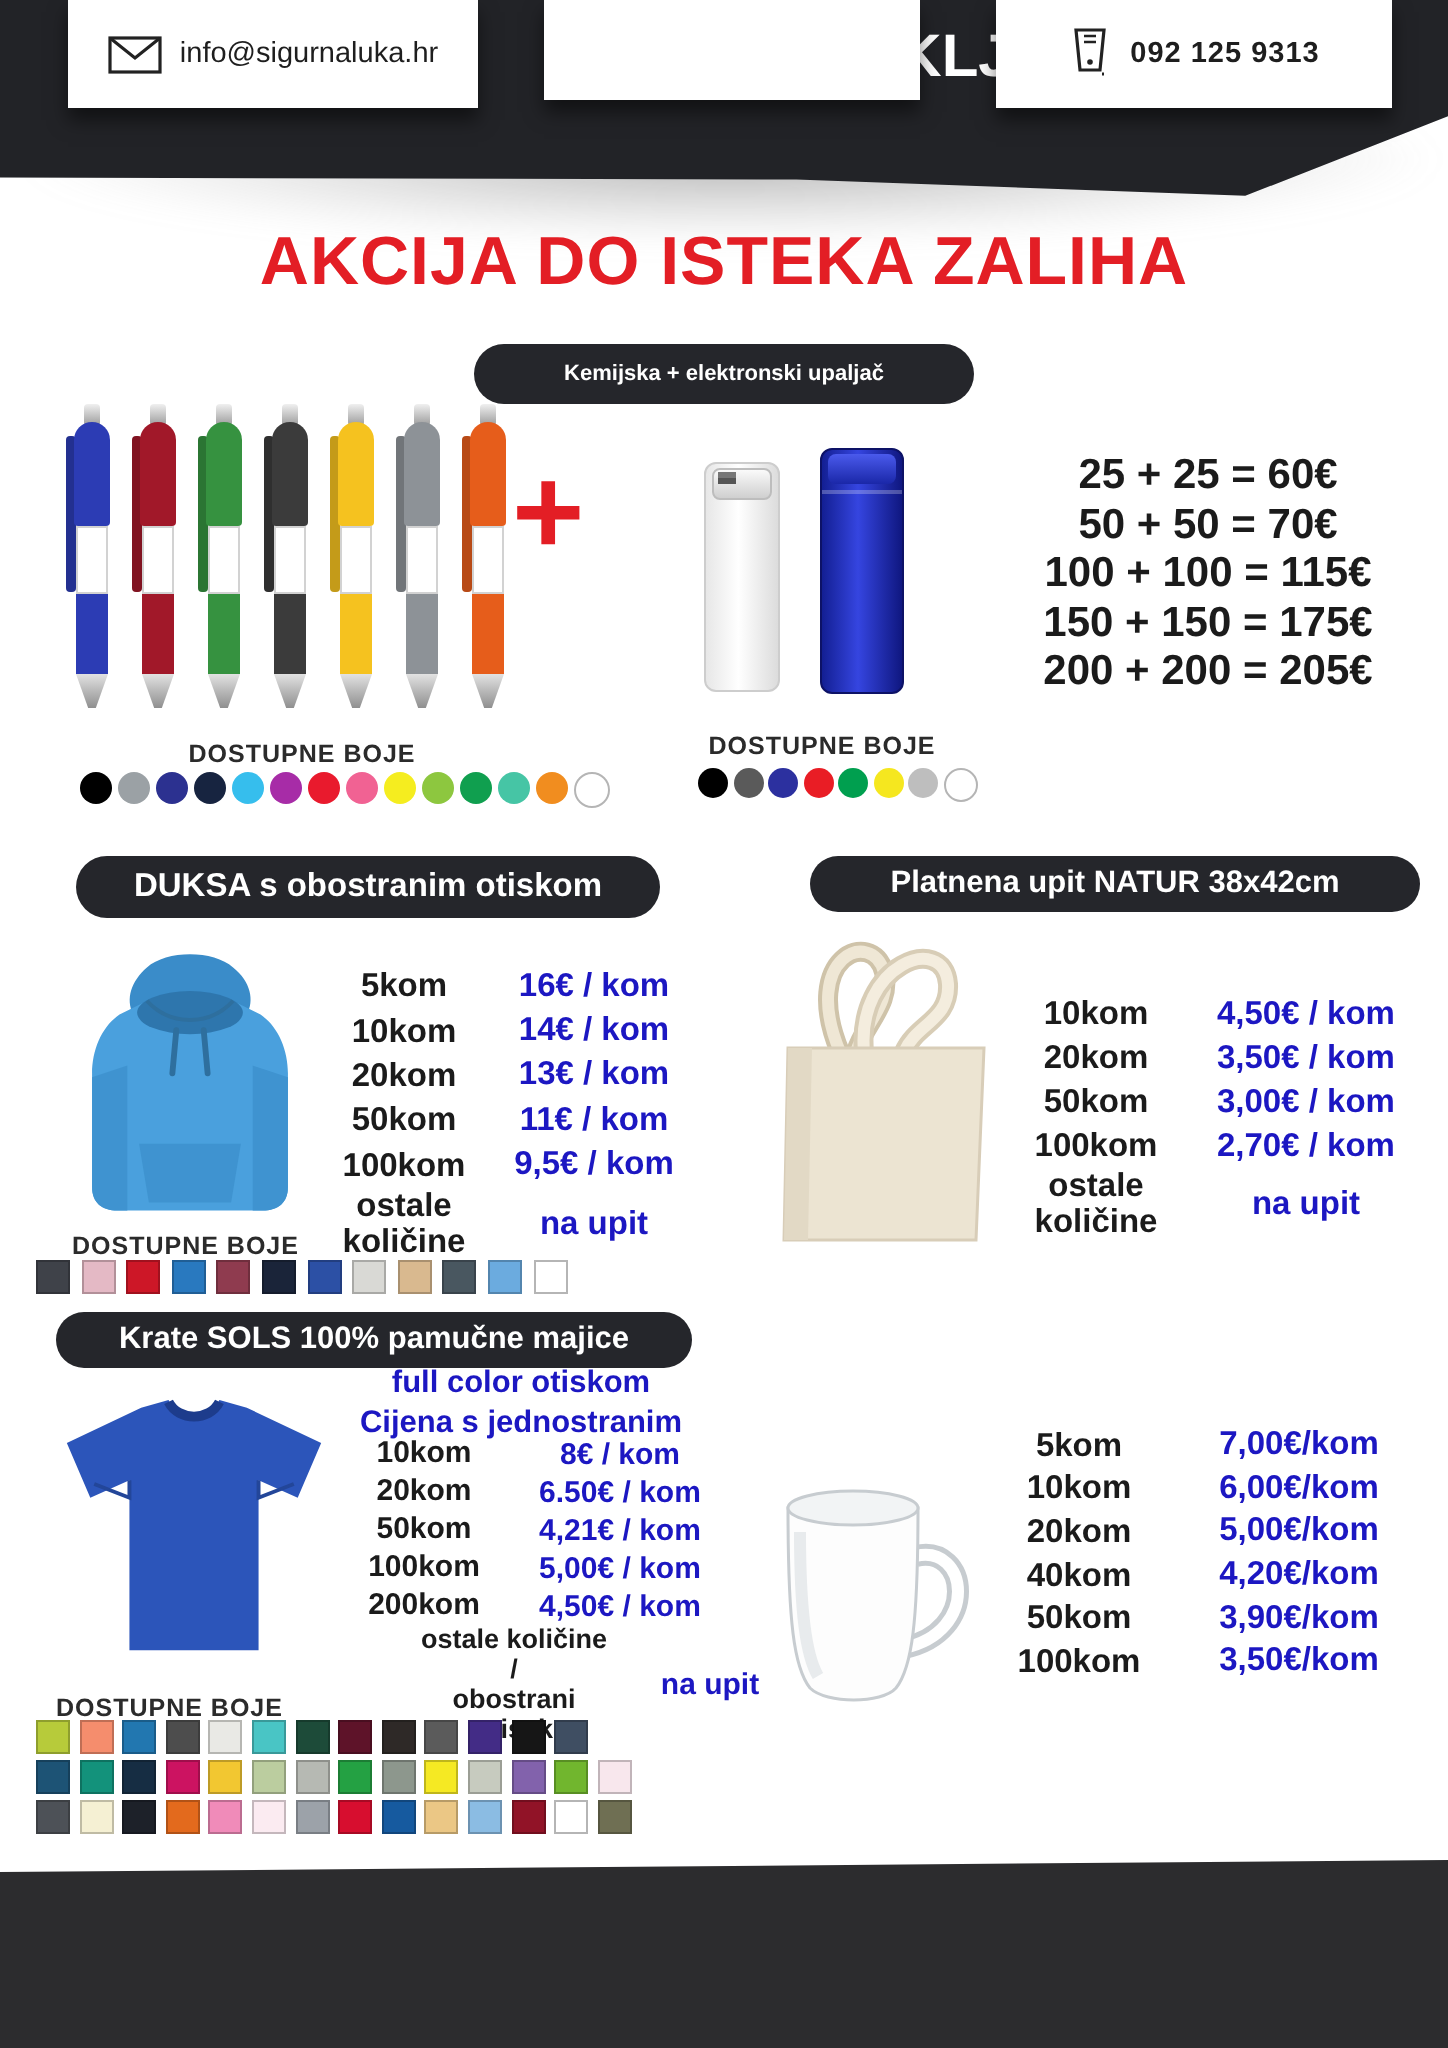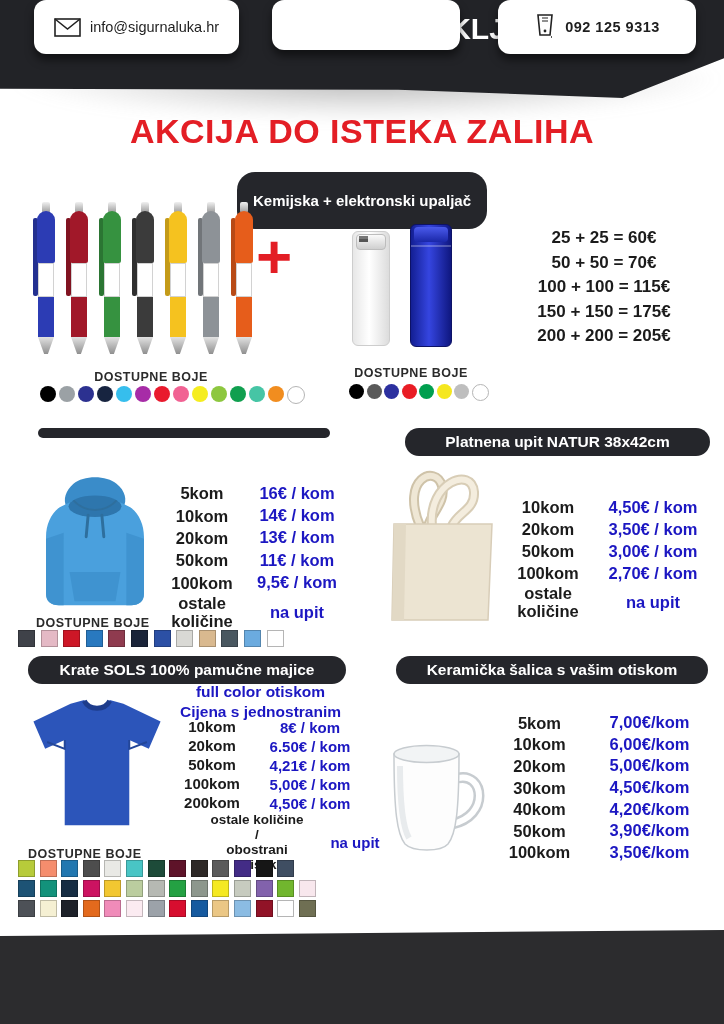--- a/index.html
+++ b/index.html
@@ -26,21 +26,21 @@
   .tagline .u{border-bottom:3px solid #fff;padding-bottom:1px;}
   .tagline .rest{margin-left:9px;}
 
   
   .promo{position:absolute;top:112px;left:0;width:724px;text-align:center;z-index:3;
     font-size:34px;font-weight:bold;color:#e31e25;letter-spacing:.5px;}
 
   
   .pill{position:absolute;background:#25262b;color:#fff;font-weight:bold;text-align:center;
     border-radius:18px;z-index:3;box-sizing:border-box;}
-  .pill-lighters{top:172px;left:237px;width:250px;padding:20px 8px;font-size:15px;}
+  .pill-lighters{top:172px;left:237px;width:250px;padding:9px 8px;font-size:11px;}
   .pill-hoodie{top:428px;left:38px;width:292px;padding:5px 6px;font-size:16.5px;line-height:21px;border-radius:24px;}
   .pill-bag{top:428px;left:405px;width:305px;padding:5px 6px;font-size:15.5px;}
   .pill-tshirt{top:656px;left:28px;width:318px;padding:5px 6px;font-size:15.5px;}
   .pill-mug{top:656px;left:396px;width:312px;padding:5px 6px;font-size:15.5px;}
 
   
   .pens{position:absolute;top:202px;left:36px;display:flex;gap:13px;z-index:3;}
   .pen{position:relative;width:20px;height:152px;}
   .pen i{display:block;position:absolute;}
   .pen .plunger{top:0;left:6px;width:8px;height:11px;background:linear-gradient(#f0f0f0,#9a9a9a);border-radius:2px;}
@@ -62,21 +62,21 @@
   .lighter-white:after{content:"";position:absolute;top:7px;left:6px;width:9px;height:3px;background:#555;
     box-shadow:0 -3px 0 #777;}
   .lighter-blue{top:224px;left:410px;width:42px;height:123px;border-radius:6px;
     background:linear-gradient(90deg,#131f93,#3545e0 45%,#0f1780);border:1px solid #0d1266;}
   .lighter-blue:before{content:"";position:absolute;top:2px;left:3px;right:3px;height:15px;border-radius:4px;
     background:linear-gradient(#4a5aec,#1a27a8);}
   .lighter-blue:after{content:"";position:absolute;top:20px;left:0;right:0;height:2px;background:rgba(255,255,255,.25);}
 
   
   .plines{position:absolute;top:226px;left:498px;width:212px;text-align:center;z-index:3;
-    font-size:17px;font-weight:bold;color:#1b1b1b;line-height:24.5px;}
+    font-size:21px;font-weight:bold;color:#1b1b1b;line-height:24.5px;}
 
   
   .avlabel{position:absolute;z-index:3;font-size:12.5px;font-weight:bold;color:#2b2b2b;letter-spacing:.5px;}
   .lbl-pens{top:370px;left:36px;width:230px;text-align:center;}
   .lbl-lighters{top:366px;left:345px;width:132px;text-align:center;}
   .lbl-hoodie{top:616px;left:36px;}
   .lbl-tshirt{top:847px;left:28px;}
   .dots,.sqs{position:absolute;display:flex;z-index:3;}
   .dots{gap:3px;}
   .dots-pens{top:386px;left:40px;}
@@ -108,21 +108,21 @@
   .pt-tshirt .prow:last-child .qty{font-size:13.5px;}
   .pt-tshirt .prow:last-child{min-height:34px;margin-left:45px;}
   .pt-mug{top:712px;left:492px;width:220px;--qw:95px;--pw:125px;--rh:21.6px;font-size:16.5px;}
   .tshirt-sub{position:absolute;top:682px;left:163px;width:195px;text-align:center;z-index:3;
     color:#1c17c2;font-weight:bold;font-size:15.5px;line-height:20px;}
 
   
   .footer{position:absolute;top:930px;left:0;width:724px;height:94px;background:#2c2c2e;z-index:4;
     clip-path:polygon(0 6px,100% 0,100% 100%,0 100%);}
   .fcard{position:absolute;top:0;background:#fff;display:flex;align-items:center;justify-content:center;gap:9px;
-    box-shadow:0 6px 9px rgba(0,0,0,.5);z-index:5;border-radius:12px;}
+    box-shadow:0 6px 9px rgba(0,0,0,.5);z-index:5;}
   .fcard-email{left:34px;width:205px;height:54px;}
   .fcard-blank{left:272px;width:188px;height:50px;}
   .fcard-phone{left:498px;width:198px;height:54px;}
   .fcard .txt{font-size:14.5px;color:#1e1e1e;}
   .fcard-phone .txt{font-weight:bold;letter-spacing:.5px;}
   .fsite{position:absolute;top:988px;left:0;width:724px;display:flex;align-items:center;justify-content:center;gap:10px;
     color:#fff;font-size:15px;z-index:5;}
 </style>
 </head>
 <body>
@@ -240,20 +240,21 @@
       <span class="dot" style="background: rgb(90, 90, 90);"></span>
       <span class="dot" style="background: rgb(44, 48, 159);"></span>
       <span class="dot" style="background: rgb(233, 29, 37);"></span>
       <span class="dot" style="background: rgb(0, 159, 79);"></span>
       <span class="dot" style="background: rgb(245, 231, 31);"></span>
       <span class="dot" style="background: rgb(190, 190, 190);"></span>
       <span class="dot white" style="background: rgb(255, 255, 255);"></span>
     </div>
 
   <div class="pill pill-hoodie">
+    <div>DUKSA s obostranim otiskom</div>
   </div>
   <div class="imgbox img-hoodie">
     <svg width="138" height="142" viewBox="0 0 140 145">
       <path d="M48,10 C58,1 82,1 92,10 C101,17 103,27 99,34 L41,34 C37,26 40,17 48,10 Z" fill="#3a8cc9"></path>
       <path d="M34,34 L48,27 C60,40 80,40 92,27 L106,34 C115,40 120,52 120,64 L120,122 C120,130 115,134 107,134 L33,134 C25,134 20,130 20,122 L20,64 C20,52 25,40 34,34 Z" fill="#4aa0dd"></path>
       <path d="M20,66 L38,60 L38,134 L33,134 C25,134 20,130 20,122 Z" fill="#3f93d0"></path>
       <path d="M120,66 L102,60 L102,134 L107,134 C115,134 120,130 120,122 Z" fill="#3f93d0"></path>
       <ellipse cx="70" cy="33" rx="27" ry="11" fill="#2e76ad"></ellipse>
       <path d="M48,27 C60,40 80,40 92,27" fill="none" stroke="#2e6f9e" stroke-width="2"></path>
       <path d="M44,100 L96,100 L91,130 L49,130 Z" fill="#3f93d0"></path>
@@ -422,21 +423,20 @@
         <span class="sq" style="background: rgb(215, 14, 47);"></span>
         <span class="sq" style="background: rgb(22, 90, 159);"></span>
         <span class="sq" style="background: rgb(235, 199, 133);"></span>
         <span class="sq" style="background: rgb(139, 188, 227);"></span>
         <span class="sq" style="background: rgb(145, 19, 39);"></span>
         <span class="sq white" style="background: rgb(255, 255, 255);"></span>
         <span class="sq" style="background: rgb(111, 111, 83);"></span>
       </div>
   </div>
 
-  <div class="pill pill-mug">Keramička šalica s vašim otiskom</div>
   <div class="imgbox img-mug">
     <svg width="118" height="125" viewBox="0 0 118 125">
       <path d="M80,42 C106,36 112,80 74,88" fill="none" stroke="#c7ccd0" stroke-width="11"></path>
       <path d="M80,42 C106,36 112,80 74,88" fill="none" stroke="#ffffff" stroke-width="6"></path>
       <path d="M16,18 C16,75 19,98 27,108 C35,116 63,116 70,108 C78,98 81,75 81,18 Z" fill="#fdfdfd" stroke="#c7ccd0" stroke-width="1.5"></path>
       <ellipse cx="48.5" cy="18" rx="32.5" ry="8.5" fill="#f2f4f5" stroke="#c7ccd0" stroke-width="1.5"></ellipse>
       <path d="M22,30 C22,70 25,92 31,102" stroke="#e8ebed" stroke-width="6" fill="none"></path>
     </svg>
   </div>
   <div class="ptable pt-mug">
@@ -446,24 +446,20 @@
       </div>
       <div class="prow">
         <span class="qty">10kom</span>
         <span class="price">6,00€/kom</span>
       </div>
       <div class="prow">
         <span class="qty">20kom</span>
         <span class="price">5,00€/kom</span>
       </div>
       <div class="prow">
-        <span class="qty">30kom</span>
-        <span class="price">4,50€/kom</span>
-      </div>
-      <div class="prow">
         <span class="qty">40kom</span>
         <span class="price">4,20€/kom</span>
       </div>
       <div class="prow">
         <span class="qty">50kom</span>
         <span class="price">3,90€/kom</span>
       </div>
       <div class="prow">
         <span class="qty">100kom</span>
         <span class="price">3,50€/kom</span>

